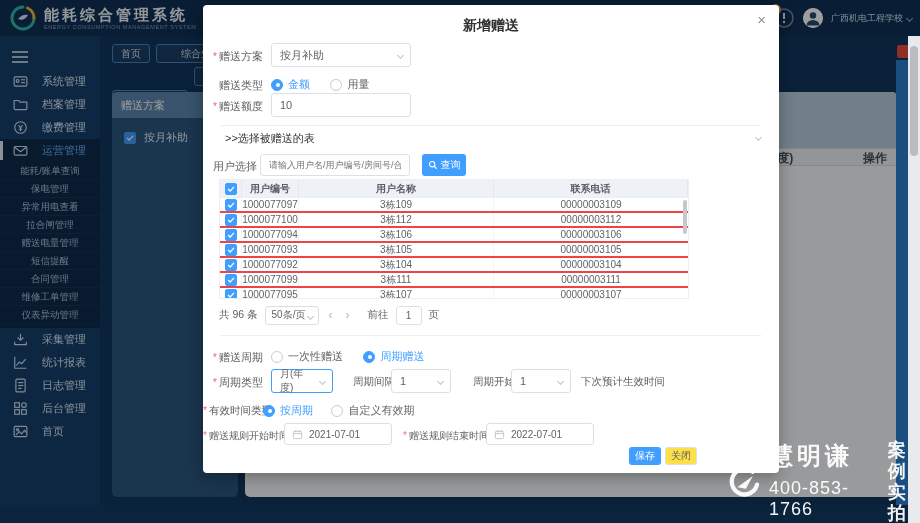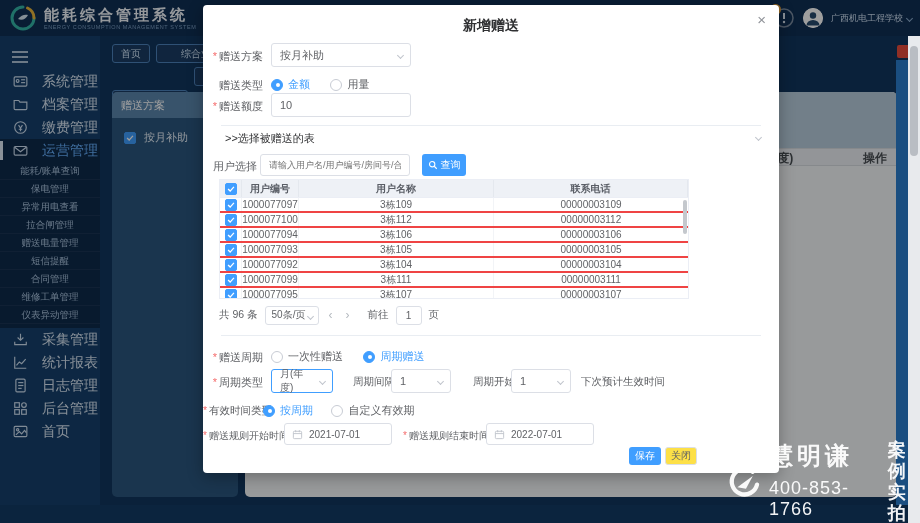--- a/index.html
+++ b/index.html
@@ -21,21 +21,21 @@
   .org{font-size:9px;color:#cfe0f2;white-space:nowrap;display:flex;align-items:center;gap:4px;}
   .chev{display:inline-block;width:5px;height:5px;border-right:1px solid #c0c4cc;
     border-bottom:1px solid #c0c4cc;transform:rotate(45deg);}
   .org .chev{border-color:#8fb0d0;}
   
   .sidebar{position:absolute;left:0;top:36px;width:100px;bottom:0;background:#16406c;padding-top:8px;}
   .burger{height:26px;display:flex;align-items:center;padding-left:12px;}
   .sb-item{height:23px;display:flex;align-items:center;padding-left:13px;cursor:pointer;}
   .sb-ico{width:15px;height:15px;color:#cfe0f2;flex:0 0 15px;}
   .sb-ico svg{width:15px;height:15px;display:block;}
-  .sb-label{font-size:14px;color:#d9e6f4;margin-left:14px;white-space:nowrap;}
+  .sb-label{font-size:11px;color:#d9e6f4;margin-left:14px;white-space:nowrap;}
   .sb-item.active{background:#0e2a4b;position:relative;}
   .sb-item.active::before{content:"";position:absolute;left:0;top:2px;bottom:2px;width:3px;background:#dfeaf5;}
   .sb-item.active .sb-label{color:#66b1ff;}
   .sb-sub{background:#0e2a4b;padding-bottom:4px;}
   .sb-sub-item{height:18px;line-height:18px;text-align:center;font-size:9.5px;color:#a9c3dd;
     border-bottom:1px solid rgba(255,255,255,0.05);cursor:pointer;white-space:nowrap;}
   
   .nav-btn{position:absolute;height:19px;border:1px solid #4d83bd;border-radius:3px;
     color:#cfe3f7;font-size:10px;display:flex;align-items:center;justify-content:center;
     background:rgba(255,255,255,0.04);white-space:nowrap;overflow:hidden;}

